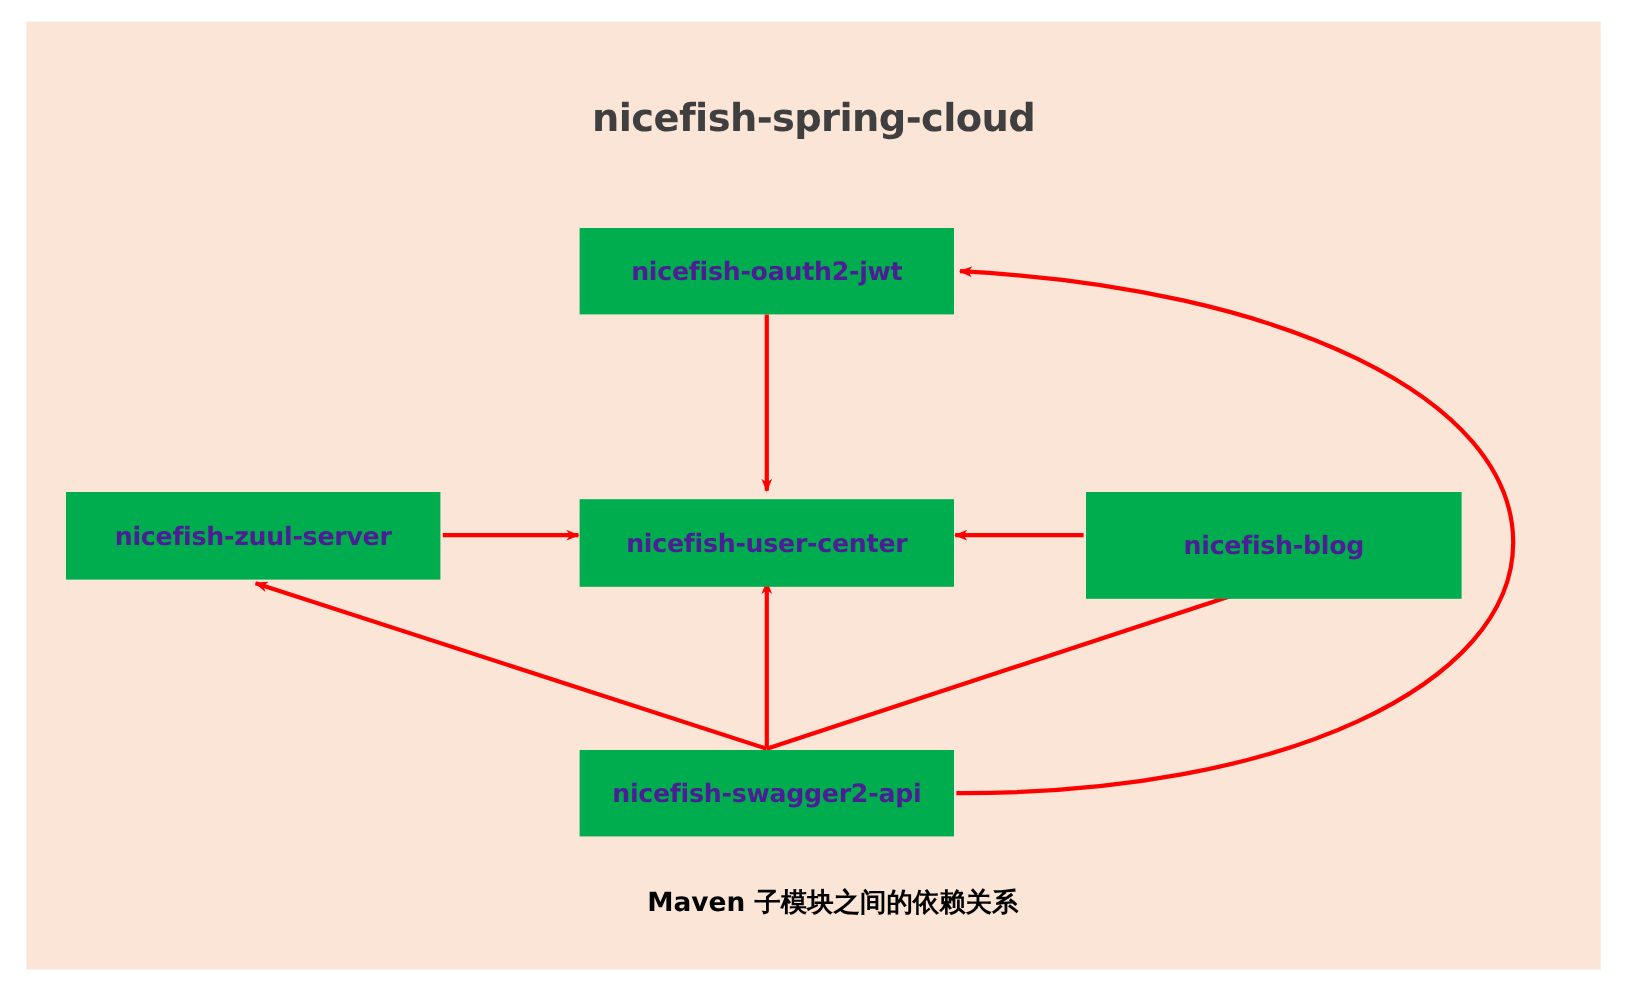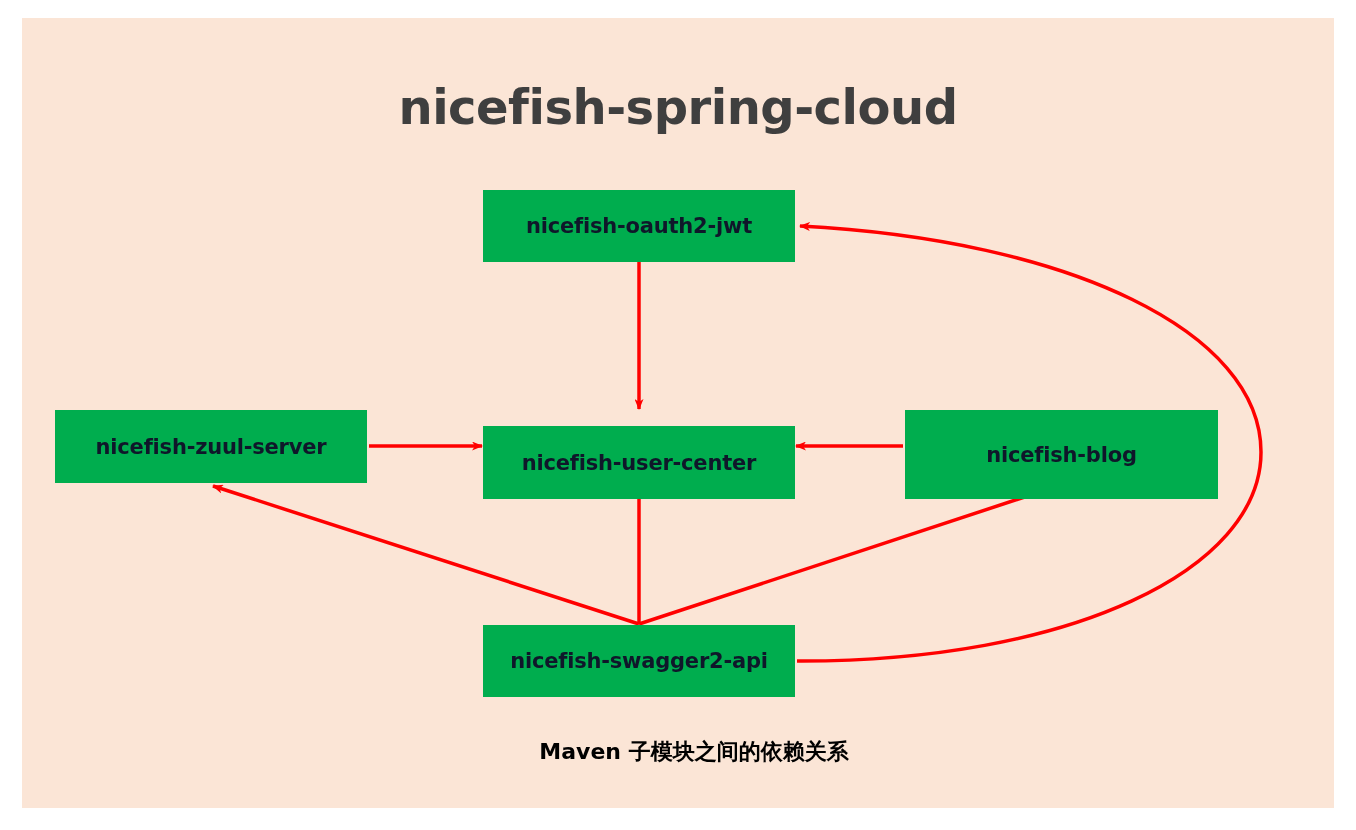--- a/index.html
+++ b/index.html
@@ -37,34 +37,34 @@
   }
   .node {
     position: absolute;
     background: #00ad4e;
     display: flex;
     align-items: center;
     justify-content: center;
     box-sizing: border-box;
   }
   .node-label {
-    color: #0f172a;
+    color: #4c1d95;
     font-size: 21px;
     font-weight: bold;
     letter-spacing: -0.2px;
     white-space: nowrap;
     font-family: "DejaVu Sans", "Liberation Sans", sans-serif;
   }
   #title {
     position: absolute;
     left: 0;
     top: 79px;
     width: 1356px;
     text-align: center;
-    font-size: 48px;
+    font-size: 32px;
     font-weight: bold;
     color: #3f3f3f;
     letter-spacing: -0.5px;
     font-family: "DejaVu Sans", "Liberation Sans", sans-serif;
   }
   #caption {
     position: absolute;
     left: 0;
     top: 737px;
     width: 1356px;
@@ -72,21 +72,21 @@
     font-size: 22px;
     font-weight: bold;
     color: #000000;
     font-family: "DejaVu Sans", "Liberation Sans", sans-serif;
     margin-left: 16px;
   }
 
   
   #node-oauth2-jwt   { left: 483px; top: 190px; width: 312px; height: 72px; }
   #node-zuul-server  { left:  55px; top: 410px; width: 312px; height: 73px; }
-  #node-user-center  { left: 483px; top: 426px; width: 312px; height: 73px; }
+  #node-user-center  { left: 483px; top: 416px; width: 312px; height: 73px; }
   #node-blog         { left: 905px; top: 410px; width: 313px; height: 89px; }
   #node-swagger2-api { left: 483px; top: 625px; width: 312px; height: 72px; }
 </style>
 </head>
 <body>
 
 <div id="canvas">
 
   <div id="board"></div>
 

